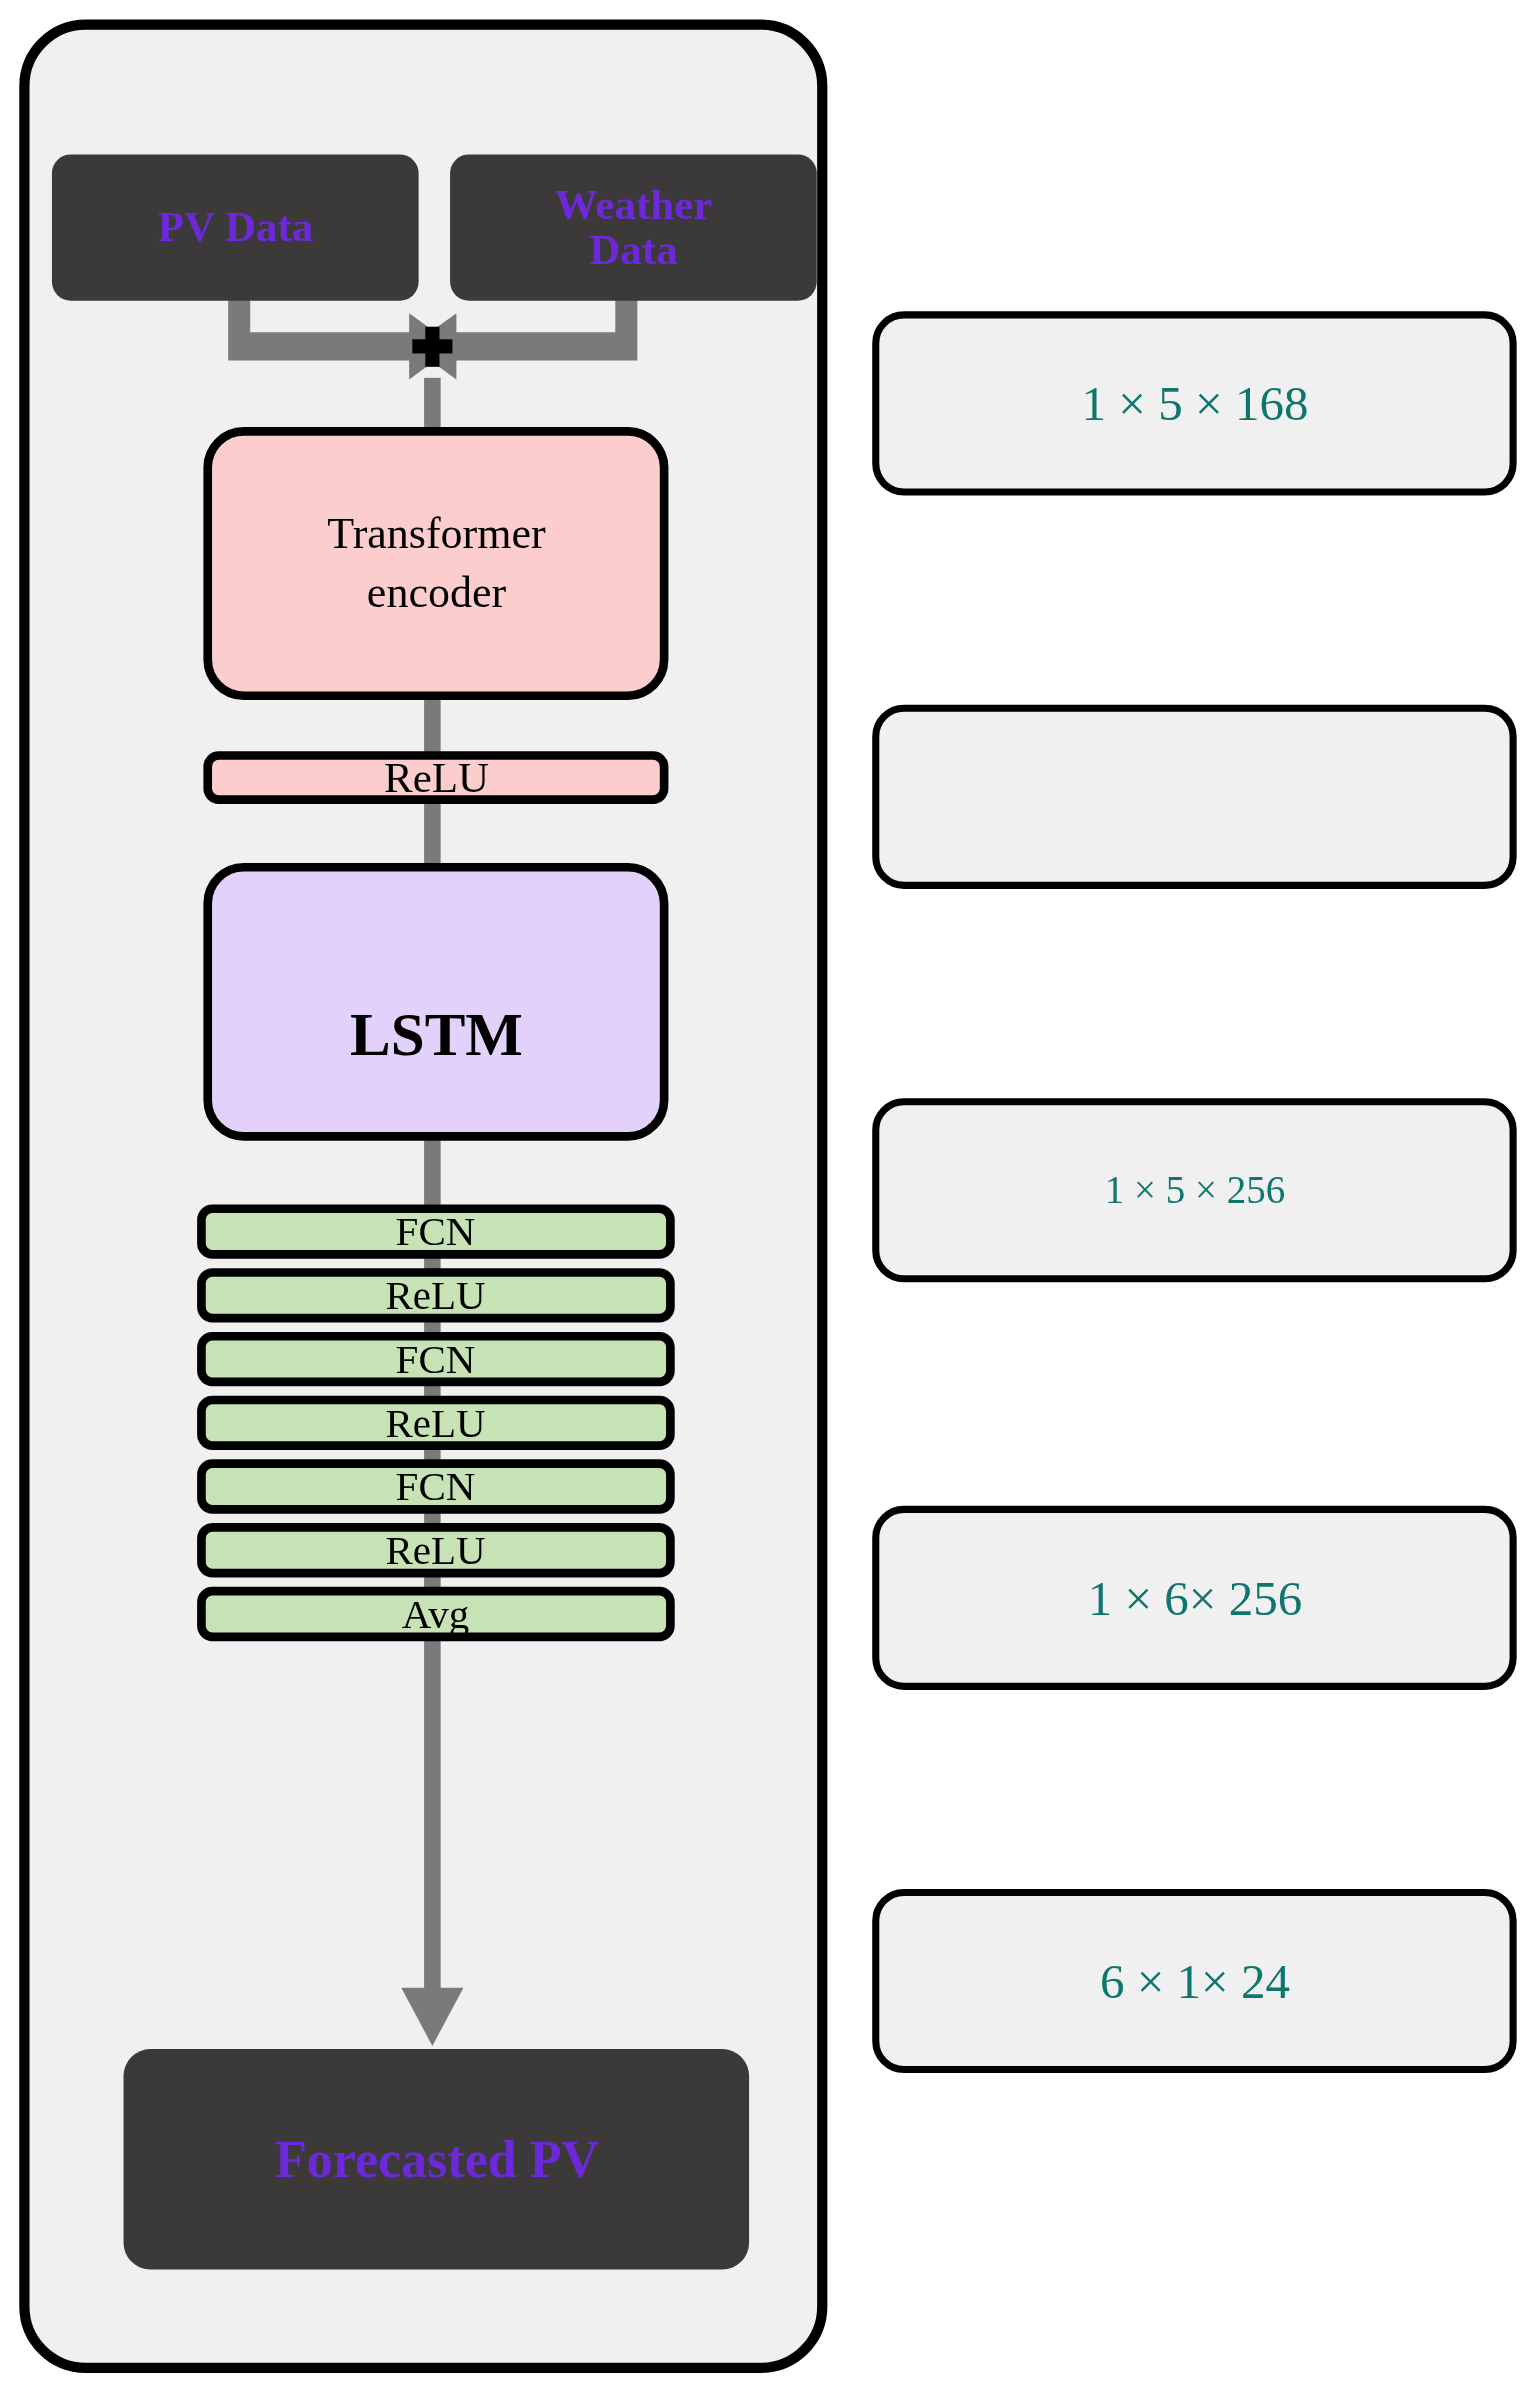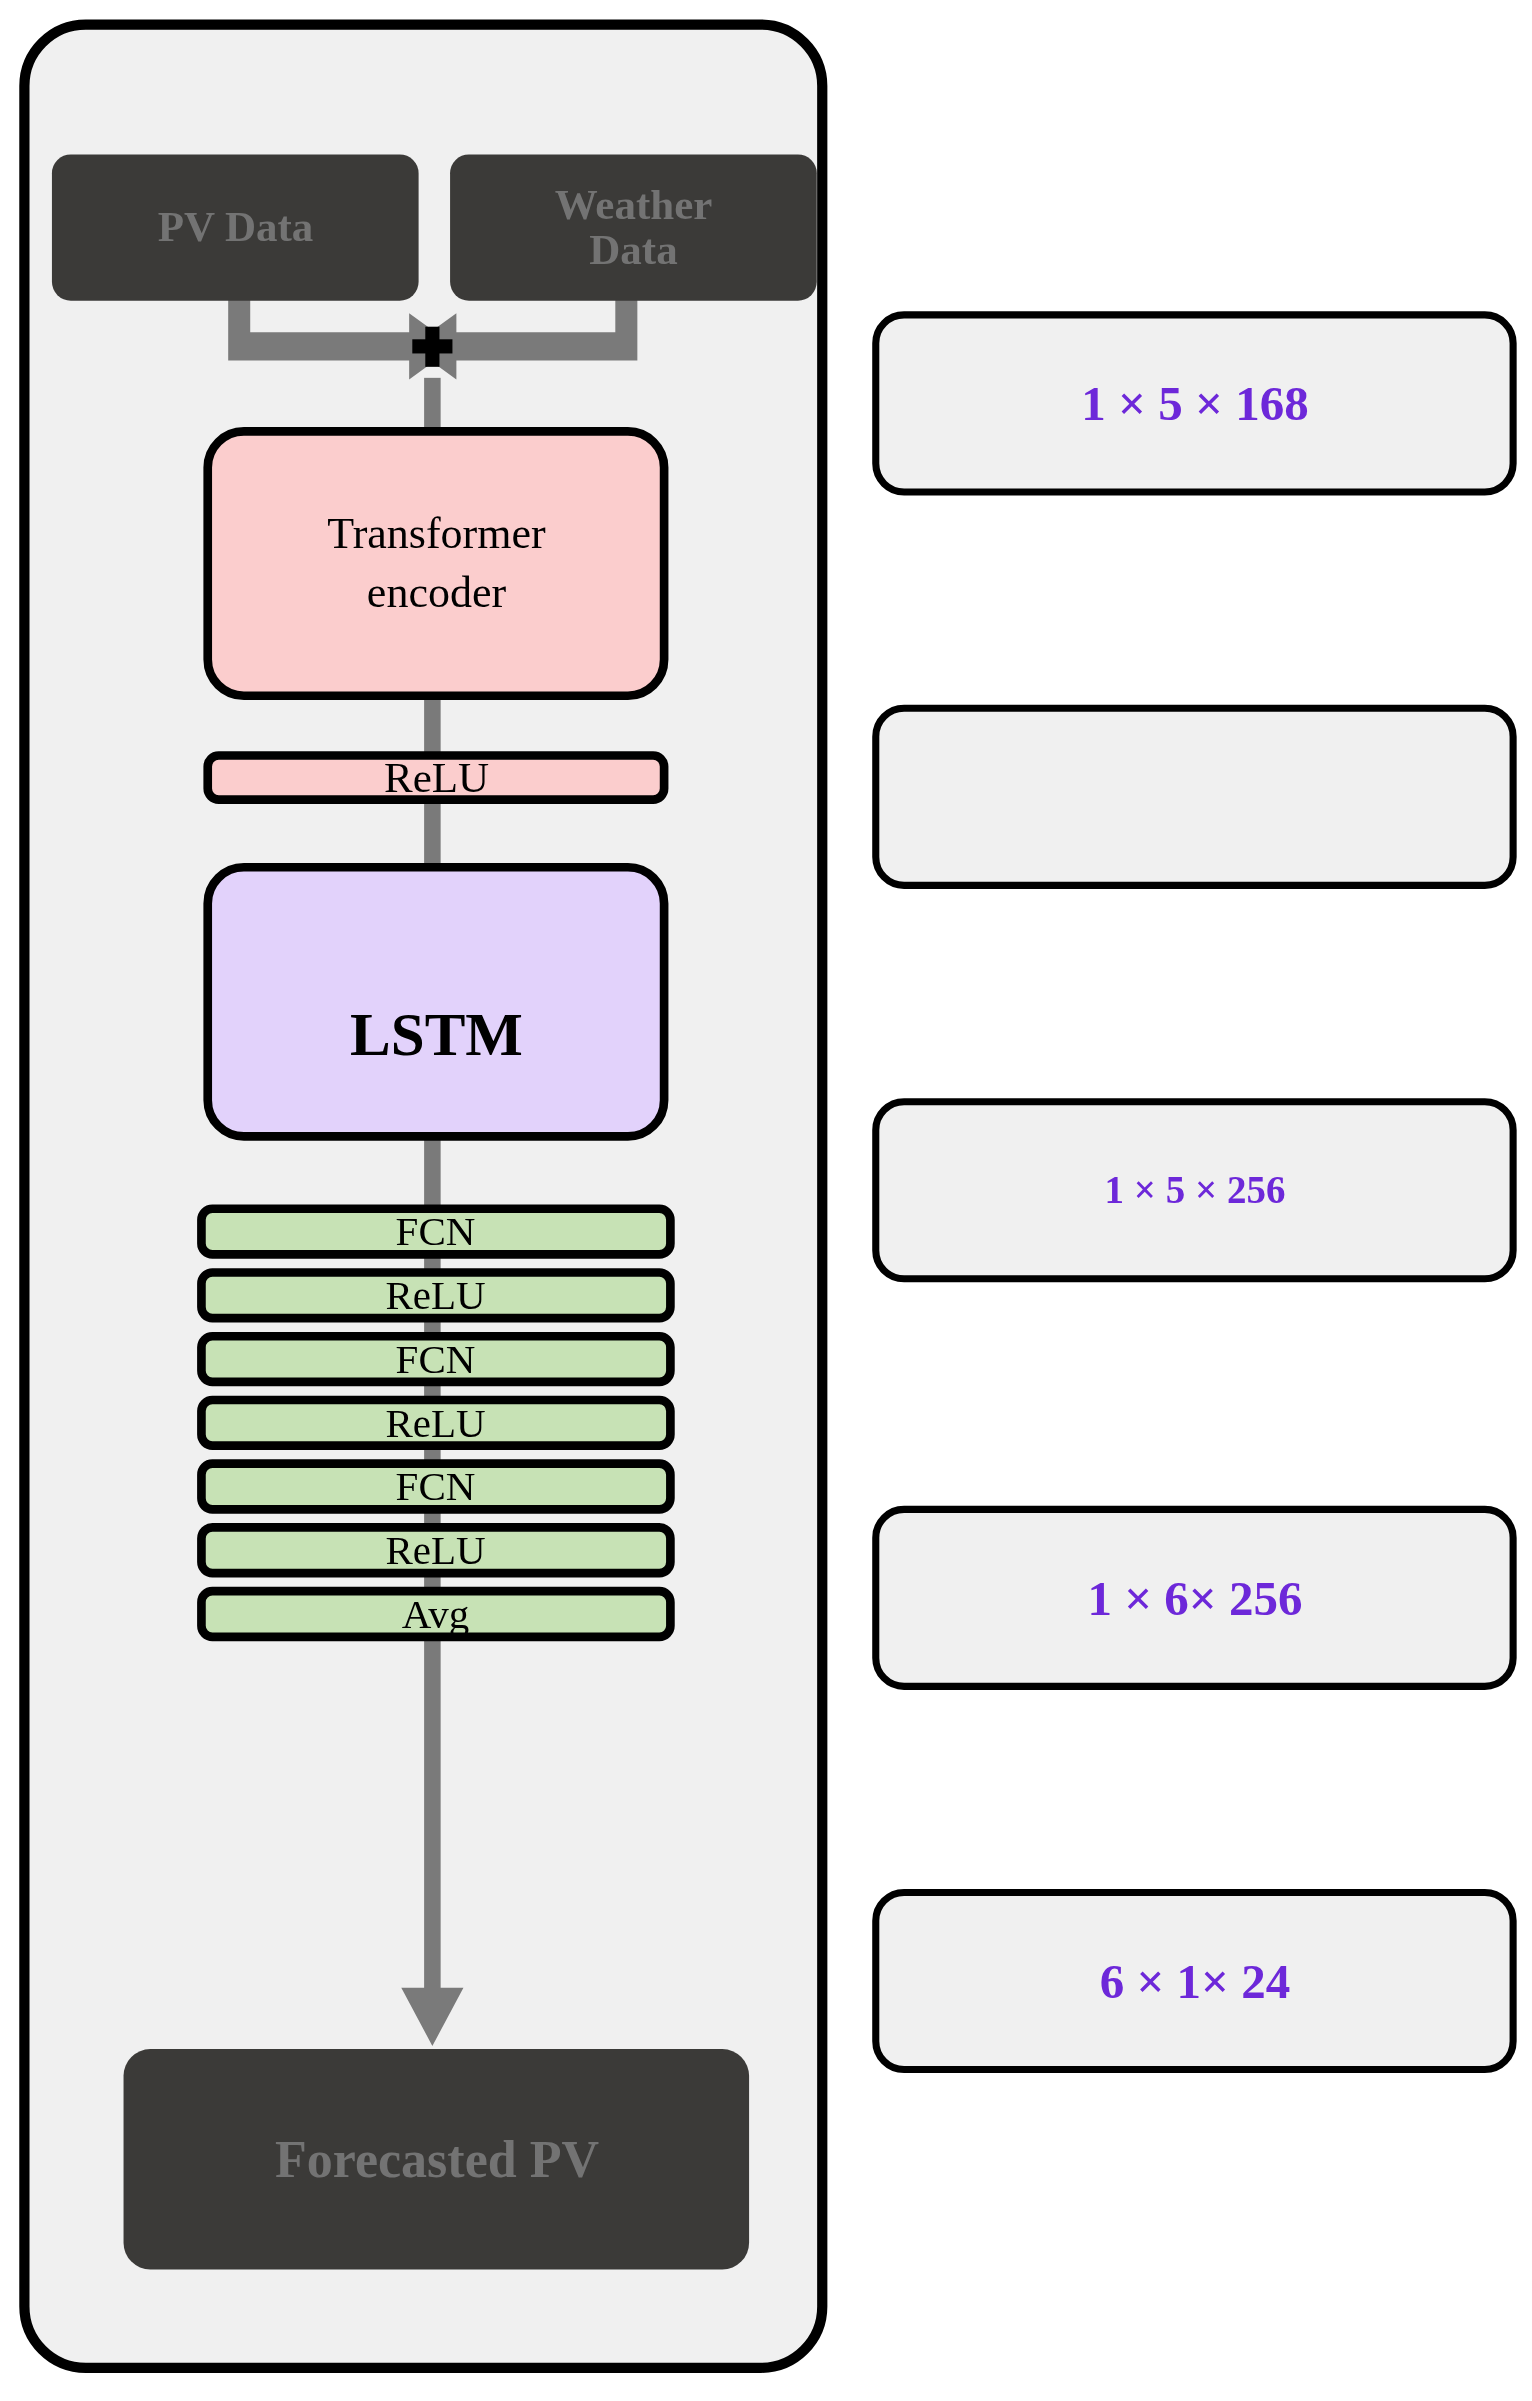--- a/index.html
+++ b/index.html
@@ -30,30 +30,30 @@
     position: absolute;
     display: flex;
     align-items: center;
     justify-content: center;
     text-align: center;
     line-height: 1.05;
     pointer-events: none;
     white-space: pre-line;
   }
   .lbl-io {
-    color: #737373;
+    color: #6d28d9;
     font-weight: bold;
   }
   .lbl-block {
     color: #000000;
     font-weight: normal;
   }
   .lbl-dim {
-    color: #6d28d9;
-    font-weight: bold;
+    color: #0f766e;
+    font-weight: normal;
   }
 </style>
 </head>
 <body>
 
 <div id="canvas">
 
   <svg id="diagram-svg" viewBox="0 0 1947 3051" xmlns="http://www.w3.org/2000/svg">
 
     <rect x="31" y="31" width="1014" height="2978" rx="78" ry="78" fill="#f0f0f0" stroke="#000000" stroke-width="13"></rect>

